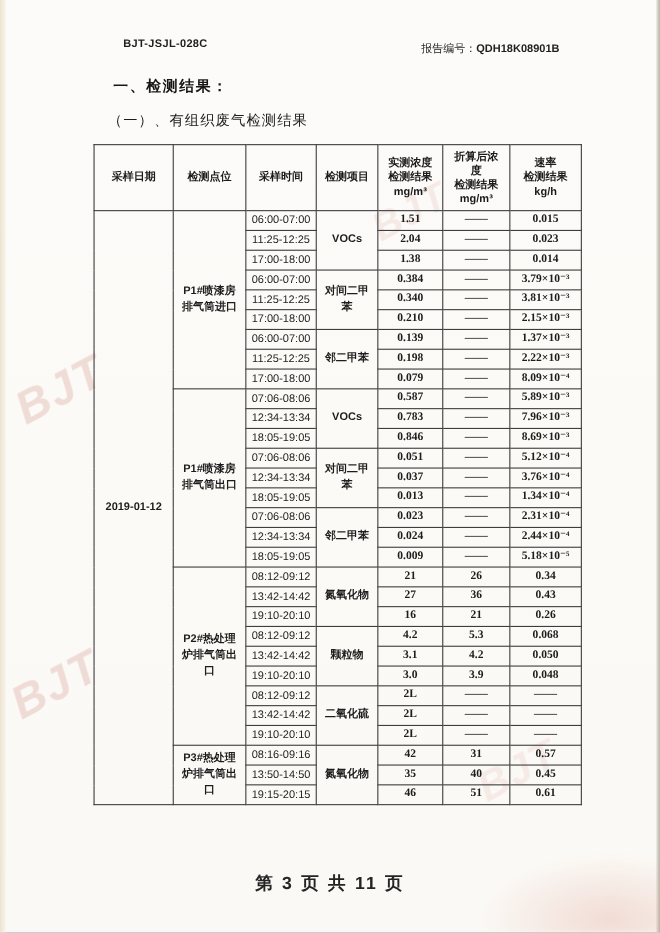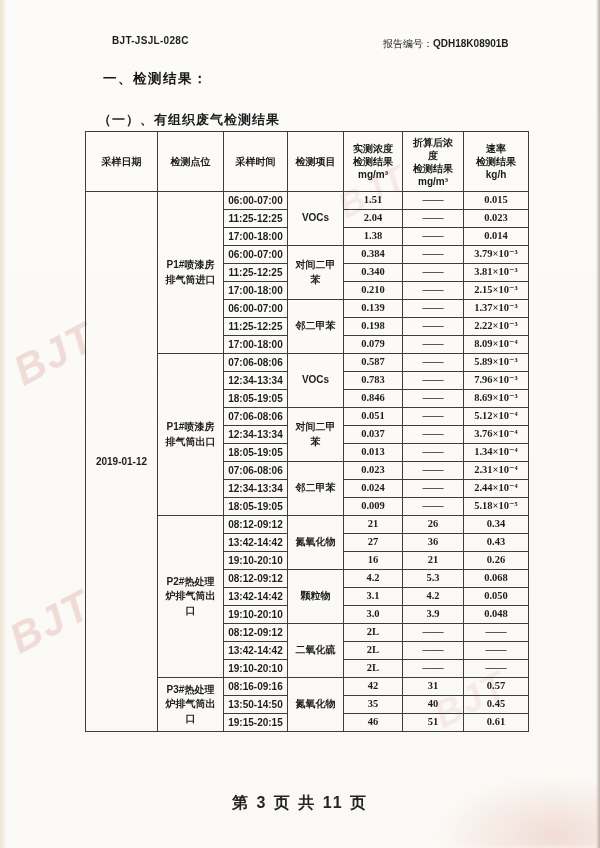--- a/index.html
+++ b/index.html
@@ -49,21 +49,21 @@
     position:absolute; left:383px; top:37px;
     font-size:10px; color:#1e1e1e;
   }
   .report-no .rn{ font-weight:700; }
   .section-title{
     position:absolute; left:103px; top:70px;
     font-size:13.5px; font-weight:700; letter-spacing:1.5px; color:#161616;
   }
   .subsection-title{
     position:absolute; left:98px; top:101px;
-    font-size:13px; font-weight:700; letter-spacing:1px; color:#1c1c1c;margin-top:10px;
+    font-size:13px; font-weight:400; letter-spacing:1px; color:#1c1c1c;
   }
 
   table.results{
     position:absolute; left:85px; top:131px; width:443px;
     border-collapse:collapse; table-layout:fixed;
   }
   .results th, .results td{
     border:1px solid #3d3d3d;
     text-align:center; vertical-align:middle;
     white-space:pre-line;
@@ -71,21 +71,21 @@
   }
   .results th{
     height:60px; font-size:10px; font-weight:600;
     line-height:1.3; padding:1px 0; color:#1a1a1a;
   }
   .results td{
     height:18px; font-size:10px; font-weight:600;
     line-height:1.15; padding:0 1px; color:#1d1d1d;
     background:transparent;
   }
-  td.c-time{ font-weight:700; letter-spacing:0; }
+  td.c-time{ font-weight:400; letter-spacing:0; }
   td.c-date{ font-weight:700; }
   td.c-location{ font-weight:600; line-height:1.45; }
   td.c-item{ font-weight:600; line-height:1.45; }
   td.c-measured, td.c-converted, td.c-rate{
     font-family:"Liberation Serif","DejaVu Serif",serif;
     font-size:10.5px; font-weight:600;
   }
   .footer{
     position:absolute; left:0; top:793px; width:100%;
     text-align:center; font-size:16px; font-weight:600;

